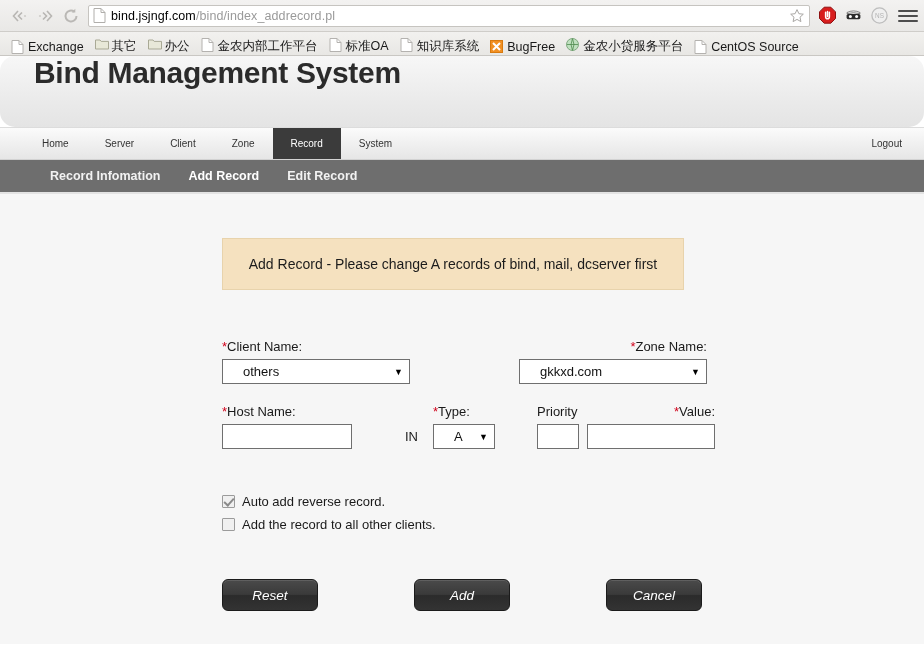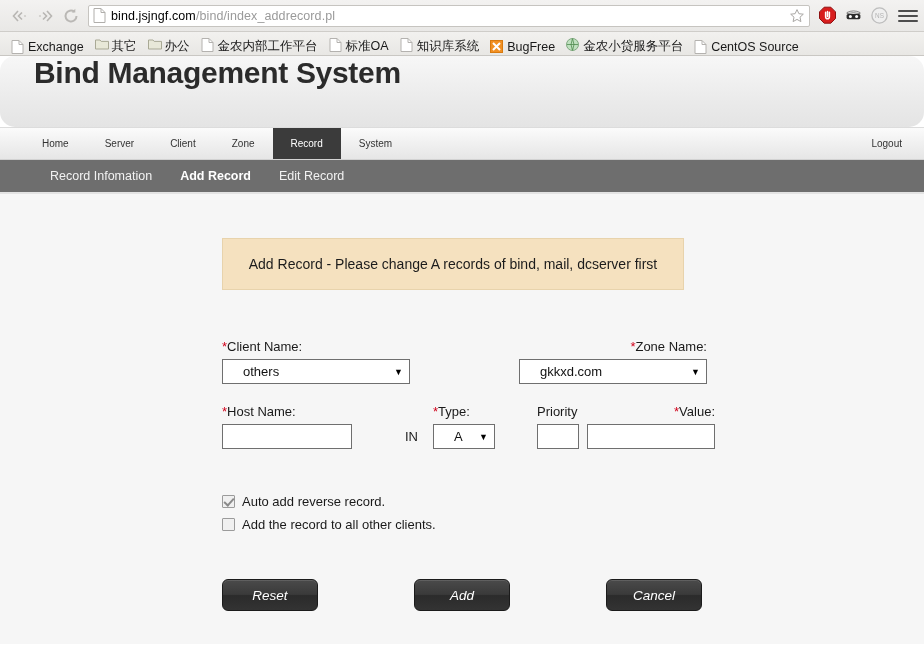--- a/index.html
+++ b/index.html
@@ -161,20 +161,21 @@
     border-bottom: 2px solid #e3e3e3;
     display: flex;
     align-items: center;
     padding-left: 36px;
   }
   .subnav-item {
     font-size: 12.5px;
     color: #f2f2f2;
     padding: 0 14px;
     white-space: nowrap;
+    font-weight: bold;
   }
   .subnav-item.active { font-weight: bold; color: #ffffff; }
 
   .content {
     background: #f6f6f6;
     height: 450px;
     padding-top: 44px;
   }
   .form-wrap {
     width: 480px;

